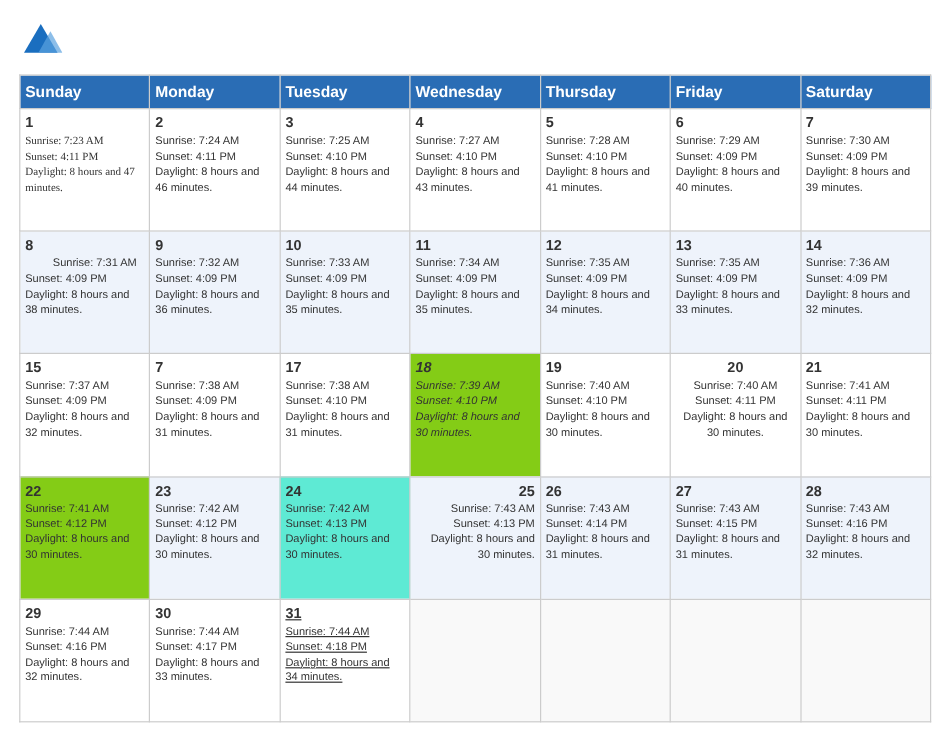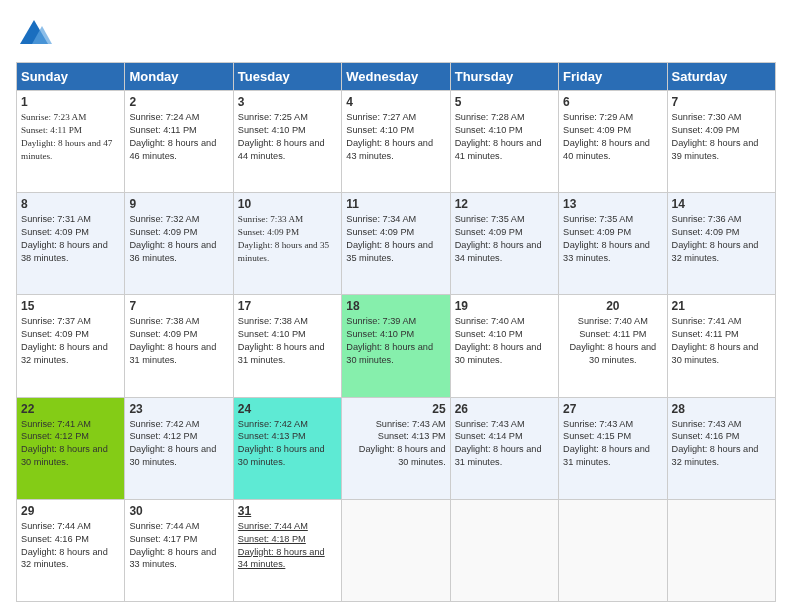--- a/index.html
+++ b/index.html
@@ -149,27 +149,27 @@
 Sunset: 4:10 PM
 Daylight: 8 hours and 41 minutes.</span></td>
           <td style="background: rgb(255, 255, 255);"><span class="day-number">6</span><span class="cell-text" style="white-space: pre-line;">Sunrise: 7:29 AM
 Sunset: 4:09 PM
 Daylight: 8 hours and 40 minutes.</span></td>
           <td style="background: rgb(255, 255, 255);"><span class="day-number">7</span><span class="cell-text" style="white-space: pre-line;">Sunrise: 7:30 AM
 Sunset: 4:09 PM
 Daylight: 8 hours and 39 minutes.</span></td>
         </tr>
         <tr>
-          <td style="background: rgb(238, 243, 251);"><span class="day-number">8</span><span class="cell-text" style="white-space: pre-line;">Sunrise: 7:31 AM
+          <td style="background: rgb(238, 243, 251);"><span class="day-number">8</span><span class="cell-text" style="white-space: pre-line; margin-left: 23px;">Sunrise: 7:31 AM
 Sunset: 4:09 PM
 Daylight: 8 hours and 38 minutes.</span></td>
           <td style="background: rgb(238, 243, 251);"><span class="day-number">9</span><span class="cell-text" style="white-space: pre-line;">Sunrise: 7:32 AM
 Sunset: 4:09 PM
 Daylight: 8 hours and 36 minutes.</span></td>
-          <td style="background: rgb(238, 243, 251);"><span class="day-number">10</span><span class="cell-text" style="white-space: pre-line; font-family: Liberation Serif, serif;">Sunrise: 7:33 AM
+          <td style="background: rgb(238, 243, 251);"><span class="day-number">10</span><span class="cell-text" style="white-space: pre-line;">Sunrise: 7:33 AM
 Sunset: 4:09 PM
 Daylight: 8 hours and 35 minutes.</span></td>
           <td style="background: rgb(238, 243, 251);"><span class="day-number">11</span><span class="cell-text" style="white-space: pre-line;">Sunrise: 7:34 AM
 Sunset: 4:09 PM
 Daylight: 8 hours and 35 minutes.</span></td>
           <td style="background: rgb(238, 243, 251);"><span class="day-number">12</span><span class="cell-text" style="white-space: pre-line;">Sunrise: 7:35 AM
 Sunset: 4:09 PM
 Daylight: 8 hours and 34 minutes.</span></td>
           <td style="background: rgb(238, 243, 251);"><span class="day-number">13</span><span class="cell-text" style="white-space: pre-line;">Sunrise: 7:35 AM
 Sunset: 4:09 PM
@@ -181,21 +181,21 @@
         <tr>
           <td style="background: rgb(255, 255, 255);"><span class="day-number">15</span><span class="cell-text" style="white-space: pre-line;">Sunrise: 7:37 AM
 Sunset: 4:09 PM
 Daylight: 8 hours and 32 minutes.</span></td>
           <td style="background: rgb(255, 255, 255);"><span class="day-number">7</span><span class="cell-text" style="white-space: pre-line;">Sunrise: 7:38 AM
 Sunset: 4:09 PM
 Daylight: 8 hours and 31 minutes.</span></td>
           <td style="background: rgb(255, 255, 255);"><span class="day-number">17</span><span class="cell-text" style="white-space: pre-line;">Sunrise: 7:38 AM
 Sunset: 4:10 PM
 Daylight: 8 hours and 31 minutes.</span></td>
-          <td style="background: #86efac;"><span class="day-number">18</span><span class="cell-text" style="white-space: pre-line;">Sunrise: 7:39 AM
+          <td style="background: #84cc16; font-style: italic;"><span class="day-number">18</span><span class="cell-text" style="white-space: pre-line;">Sunrise: 7:39 AM
 Sunset: 4:10 PM
 Daylight: 8 hours and 30 minutes.</span></td>
           <td style="background: rgb(255, 255, 255);"><span class="day-number">19</span><span class="cell-text" style="white-space: pre-line;">Sunrise: 7:40 AM
 Sunset: 4:10 PM
 Daylight: 8 hours and 30 minutes.</span></td>
           <td style="background: rgb(255, 255, 255); text-align: center;"><span class="day-number">20</span><span class="cell-text" style="white-space: pre-line;">Sunrise: 7:40 AM
 Sunset: 4:11 PM
 Daylight: 8 hours and 30 minutes.</span></td>
           <td style="background: rgb(255, 255, 255);"><span class="day-number">21</span><span class="cell-text" style="white-space: pre-line;">Sunrise: 7:41 AM
 Sunset: 4:11 PM

